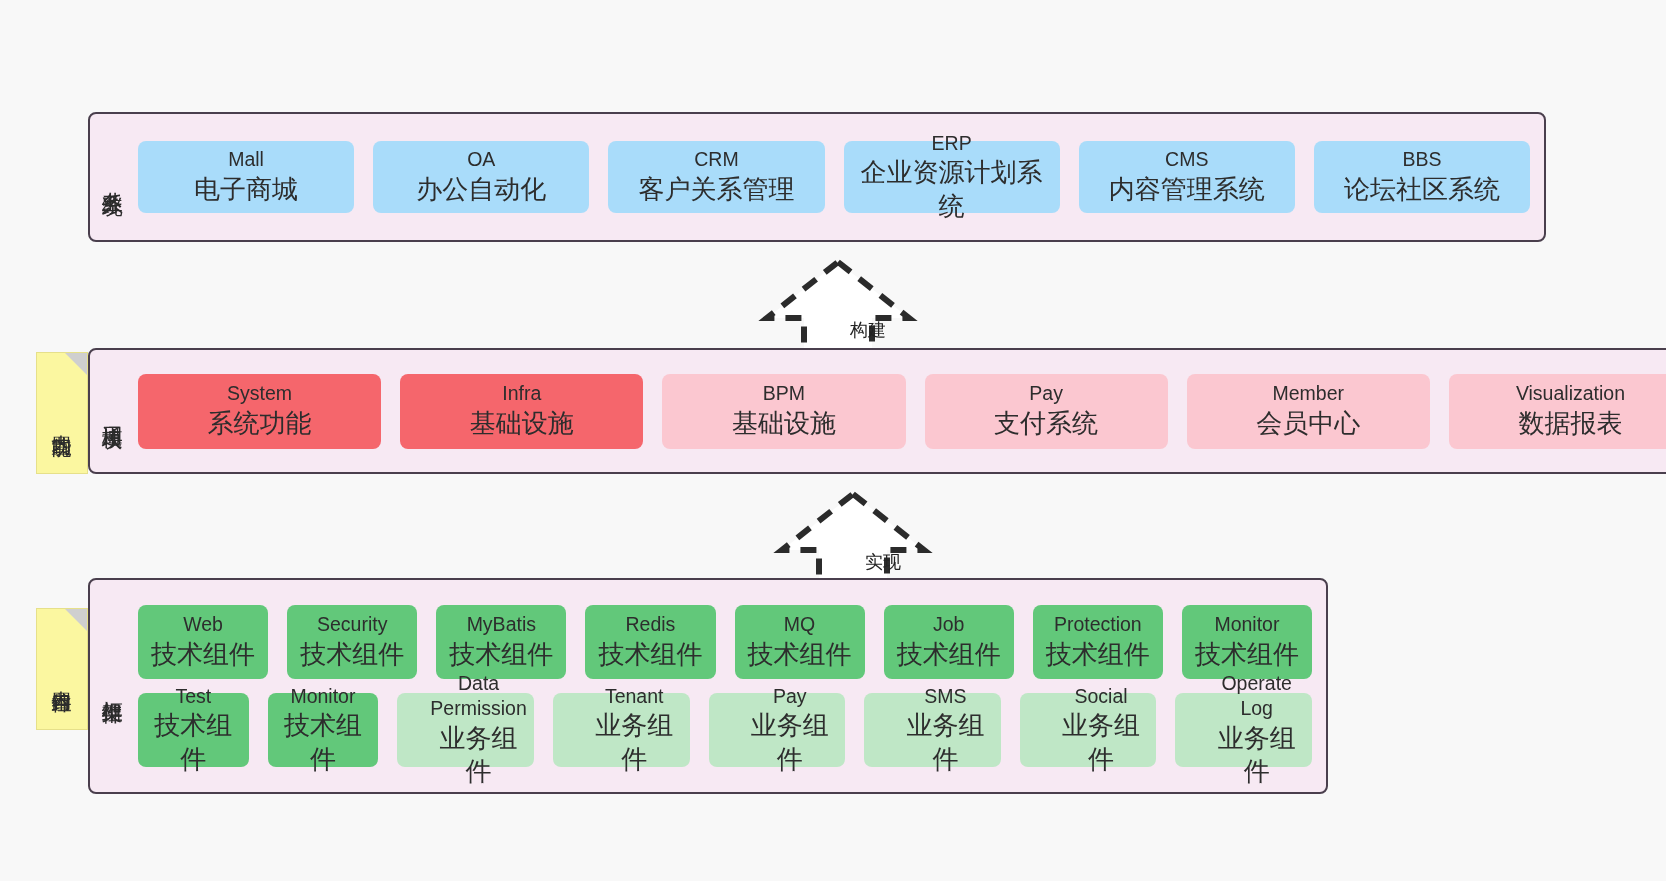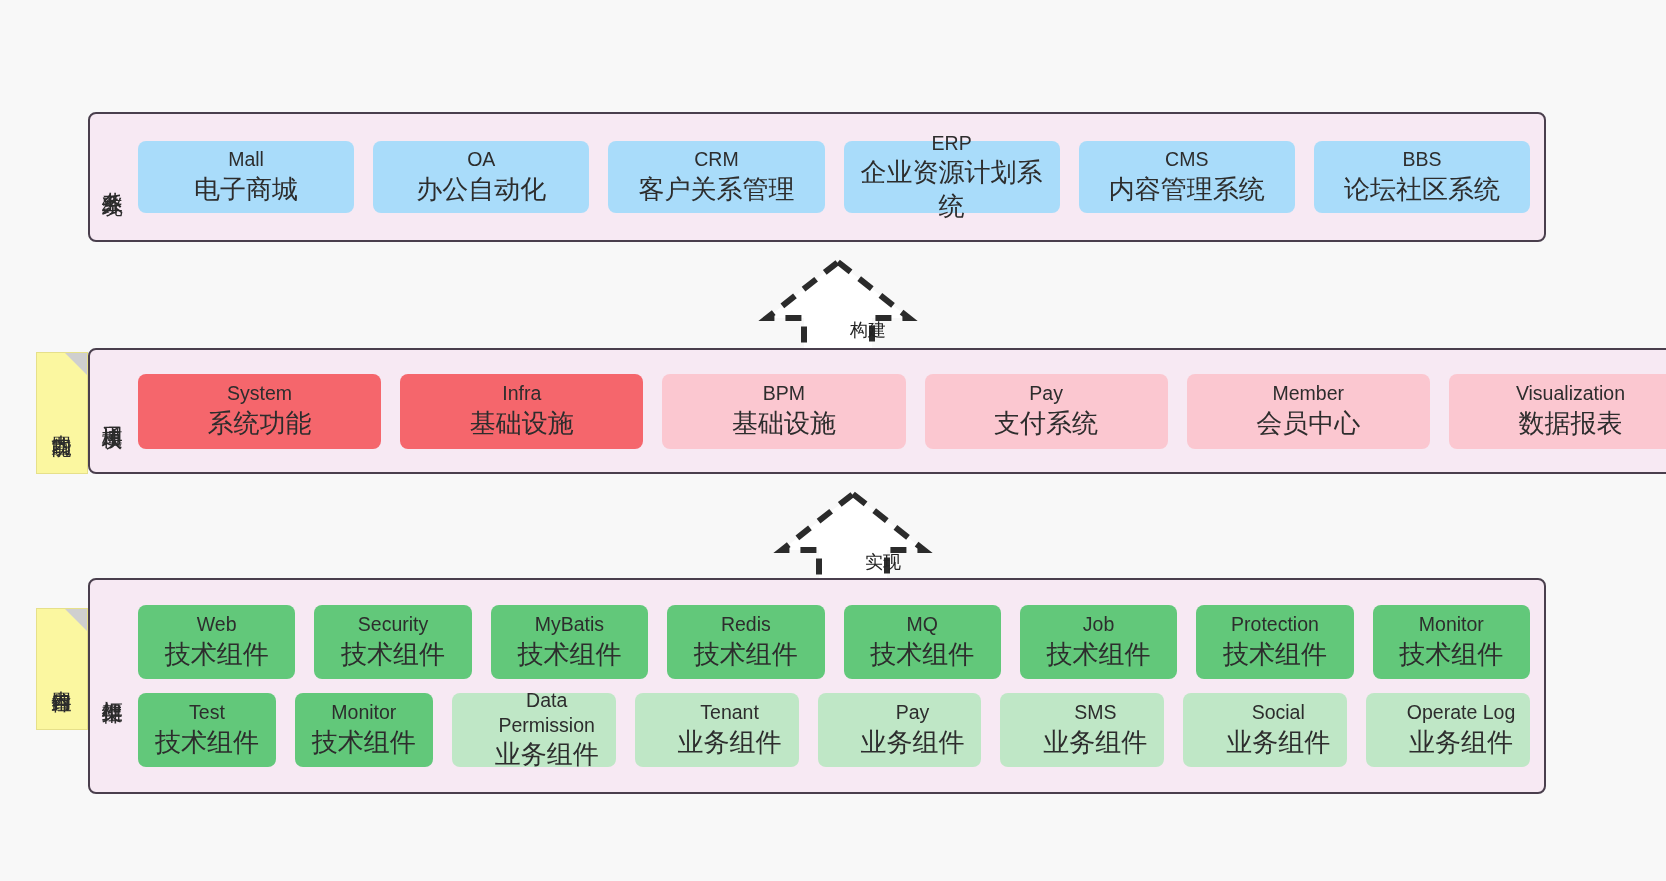--- a/index.html
+++ b/index.html
@@ -84,21 +84,21 @@
   
   .node.blue        { background: #a9dcfa; }
   .node.red         { background: #f5666c; }
   .node.pink        { background: #fbc7d0; }
   .node.green       { background: #62c87a; }
   .node.lightgreen  { background: #bfe7c6; padding-left: 32px; }
 
   
   #layer-business  { left: 88px;  top: 112px; width: 1458px; height: 130px; }
   #layer-common    { left: 88px;  top: 348px; width: 1620px; height: 126px; }
-  #layer-framework { left: 88px;  top: 578px; width: 1458px; height: 216px; }
+  #layer-framework { left: 88px;  top: 578px; width: 1240px; height: 216px; }
 
   #layer-business  .layer-body .node { height: 72px; }
   #layer-common    .layer-body .node { height: 75px; }
   #layer-framework .layer-body .node { height: 74px; }
 
   
   .sticky {
     position: absolute;
     box-sizing: border-box;
     background: #fbf7a0;

